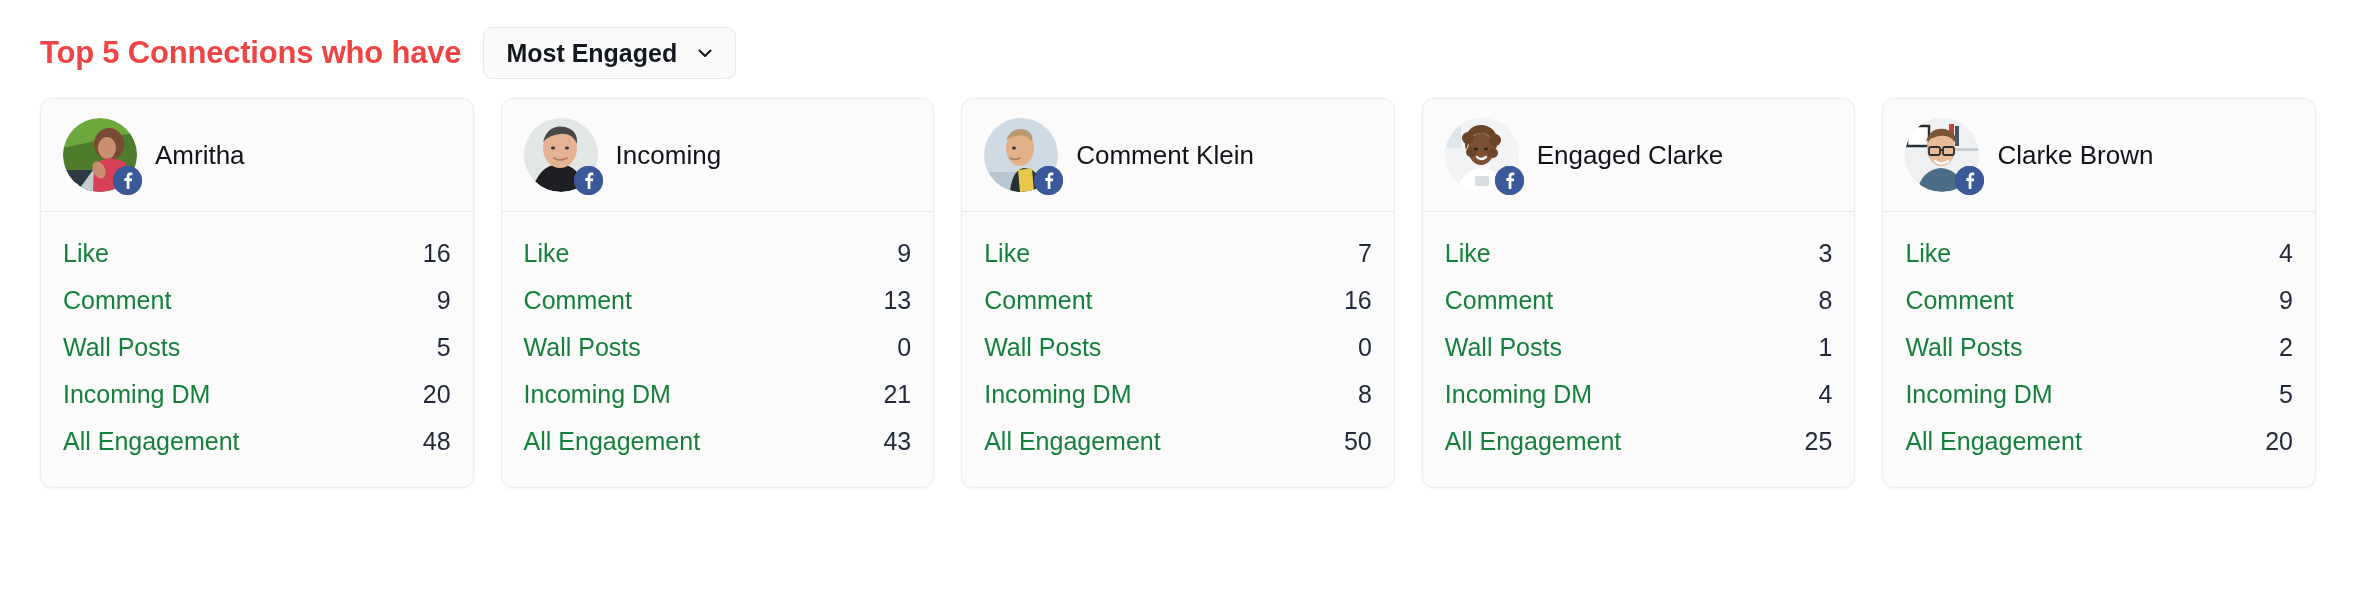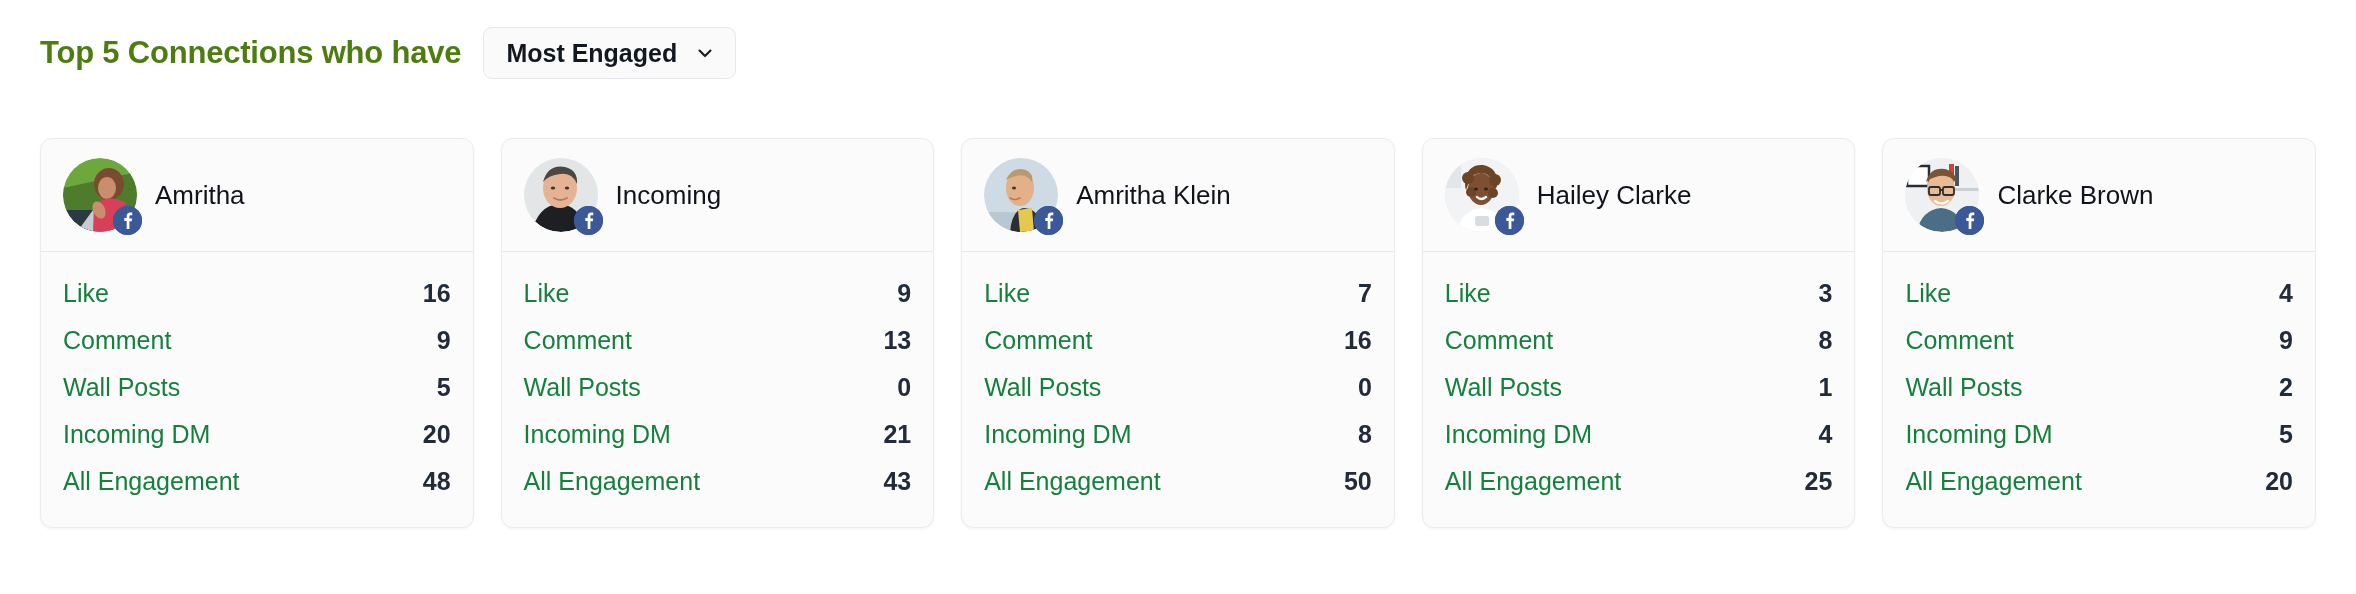--- a/index.html
+++ b/index.html
@@ -25,21 +25,21 @@
   .header-row {
     display: flex;
     align-items: center;
     gap: 22px;
     height: 58px;
     padding-left: 4px;
   }
   .page-title {
     font-size: 31px;
     font-weight: 700;
-    color: #4d7c0f;
+    color: #ef4444;
     letter-spacing: -0.2px;
     white-space: nowrap;
   }
   .dropdown {
     display: inline-flex;
     align-items: center;
     gap: 18px;
     height: 52px;
     padding: 0 20px 0 22px;
     background: #fafafa;
@@ -68,21 +68,20 @@
     padding: 0 4px 8px 4px;
   }
   .card {
     flex: 1 1 0;
     min-width: 0;
     background: #fbfbfb;
     border: 1px solid #ebecee;
     border-radius: 12px;
     box-shadow: 0 1px 3px rgba(16,24,40,0.05);
     overflow: hidden;
-    margin-top: 40px;
   }
 
   .card-head {
     display: flex;
     align-items: center;
     gap: 18px;
     padding: 20px 22px 20px 22px;
     height: 113px;
     border-bottom: 1px solid #e9eaec;
   }
@@ -134,21 +133,21 @@
     padding: 9px 0;
   }
   .stat-label {
     font-size: 25px;
     font-weight: 400;
     color: #15803d;
     white-space: nowrap;
   }
   .stat-value {
     font-size: 25px;
-    font-weight: 700;
+    font-weight: 400;
     color: #222b3a;
     white-space: nowrap;
   }
 </style>
 </head>
 <body>
 
 <div class="widget">
 
   <div class="header-row">
@@ -296,21 +295,21 @@
               </g>
             </svg>
           </div>
           <span class="badge">
             <svg viewBox="0 0 29 29" xmlns="http://www.w3.org/2000/svg">
               <circle cx="14.5" cy="14.5" r="14.5" fill="#3b5998"></circle>
               <path d="M16.4 23V15.3h2.4l.37-2.9h-2.77v-1.85c0-.84.23-1.41 1.44-1.41h1.43V6.55a20 20 0 0 0-2.1-.1c-2.08 0-3.5 1.25-3.5 3.56v1.99h-2.35v2.9h2.35V23z" fill="#ffffff"></path>
             </svg>
           </span>
         </div>
-        <div class="person-name">Amritha Klein</div>
+        <div class="person-name">Comment Klein</div>
       </div>
       <div class="stats">
         <div class="stat-row">
           <span class="stat-label">Like</span>
           <span class="stat-value">7</span>
         </div>
         <div class="stat-row">
           <span class="stat-label">Comment</span>
           <span class="stat-value">16</span>
         </div>
@@ -356,21 +355,21 @@
               </g>
             </svg>
           </div>
           <span class="badge">
             <svg viewBox="0 0 29 29" xmlns="http://www.w3.org/2000/svg">
               <circle cx="14.5" cy="14.5" r="14.5" fill="#3b5998"></circle>
               <path d="M16.4 23V15.3h2.4l.37-2.9h-2.77v-1.85c0-.84.23-1.41 1.44-1.41h1.43V6.55a20 20 0 0 0-2.1-.1c-2.08 0-3.5 1.25-3.5 3.56v1.99h-2.35v2.9h2.35V23z" fill="#ffffff"></path>
             </svg>
           </span>
         </div>
-        <div class="person-name">Hailey Clarke</div>
+        <div class="person-name">Engaged Clarke</div>
       </div>
       <div class="stats">
         <div class="stat-row">
           <span class="stat-label">Like</span>
           <span class="stat-value">3</span>
         </div>
         <div class="stat-row">
           <span class="stat-label">Comment</span>
           <span class="stat-value">8</span>
         </div>

